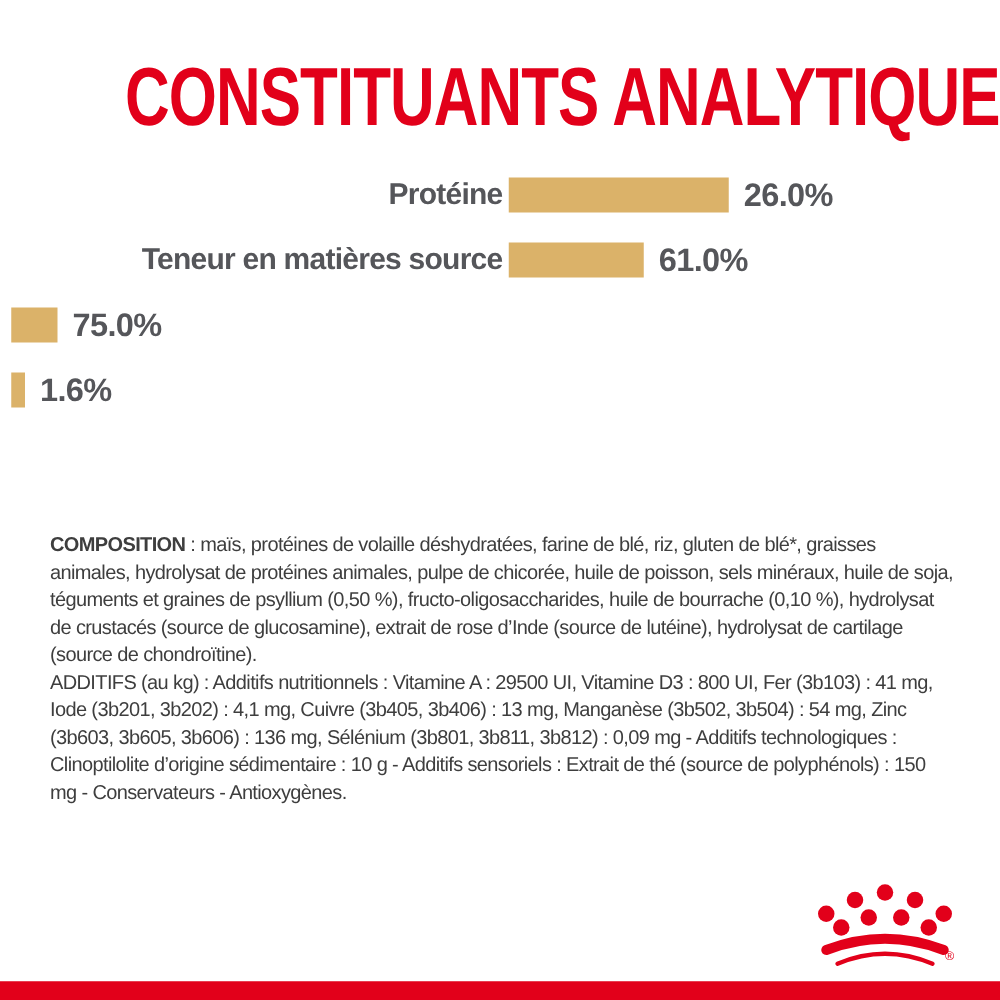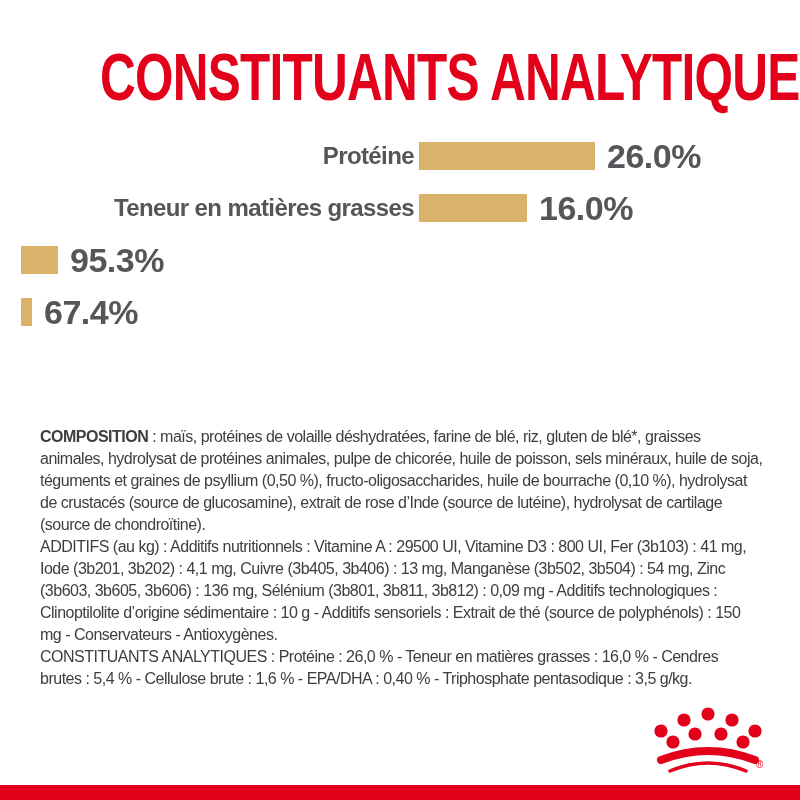--- a/index.html
+++ b/index.html
@@ -8,29 +8,29 @@
   #panel {
     position:relative; width:800px; height:800px; background:#ffffff; overflow:hidden;
     font-family:"Liberation Sans", sans-serif;
   }
   #title {
     position:absolute; top:44px; left:0; width:800px; text-align:center;
     font-size:66px; font-weight:bold; line-height:1; color:var(--accent);
     letter-spacing:-1px; transform:scaleX(0.75); transform-origin:50% 50%;
     white-space:nowrap;
   }
-  #chart { position:absolute; top:142px; left:16px; width:640px; }
+  #chart { position:absolute; top:142px; left:4px; width:640px; }
   .chart-row { display:flex; align-items:center; height:28px; margin-bottom:24px; }
   .chart-label {
     flex:0 0 398px; text-align:right; font-weight:bold; font-size:24px;
     color:var(--chart-gray); letter-spacing:-0.6px; white-space:nowrap;
   }
   .bar { height:28px; margin-left:5px; background:var(--bar-color); flex:0 0 auto; }
   .chart-value {
-    margin-left:12px; font-weight:bold; font-size:34px; color:var(--chart-gray);
+    margin-left:12px; font-weight:bold; font-size:26px; color:var(--chart-gray);
     letter-spacing:-0.5px; white-space:nowrap;
   }
   #infotext {
     position:absolute; left:40px; top:426px; width:723px;
     font-size:16px; line-height:22px; color:var(--text-gray); letter-spacing:-0.5px;
   }
   #infotext p { margin:0; }
   .lead { font-weight:bold;text-align:right; }
   #crown-logo { position:absolute; left:648px; top:696px; width:124px; height:84px; }
   #bottom-bar { position:absolute; left:0; bottom:0; width:800px; height:15px; background:var(--accent); }
@@ -42,38 +42,37 @@
 
   <div id="title">CONSTITUANTS ANALYTIQUES</div>
 
   <div id="chart">
     <div class="chart-row">
       <div class="chart-label">Protéine</div>
       <div class="bar" style="width: 176px;"></div>
       <div class="chart-value">26.0%</div>
     </div>
     <div class="chart-row">
-      <div class="chart-label">Teneur en matières grasses</div>
+      <div class="chart-label">Teneur en matières source</div>
       <div class="bar" style="width: 108px;"></div>
-      <div class="chart-value">16.0%</div>
+      <div class="chart-value">61.0%</div>
     </div>
     <div class="chart-row">
       <div class="bar" style="width: 37px;"></div>
-      <div class="chart-value">95.3%</div>
+      <div class="chart-value">75.0%</div>
     </div>
     <div class="chart-row">
       <div class="bar" style="width: 11px;"></div>
-      <div class="chart-value">67.4%</div>
+      <div class="chart-value">1.6%</div>
     </div>
   </div>
 
   <div id="infotext">
     <p><span class="lead">COMPOSITION</span><span> : maïs, protéines de volaille déshydratées, farine de blé, riz, gluten de blé*, graisses animales, hydrolysat de protéines animales, pulpe de chicorée, huile de poisson, sels minéraux, huile de soja, téguments et graines de psyllium (0,50 %), fructo-oligosaccharides, huile de bourrache (0,10 %), hydrolysat de crustacés (source de glucosamine), extrait de rose d’Inde (source de lutéine), hydrolysat de cartilage (source de chondroïtine).</span></p>
     <p>ADDITIFS (au kg) : Additifs nutritionnels : Vitamine A : 29500 UI, Vitamine D3 : 800 UI, Fer (3b103) : 41 mg, Iode (3b201, 3b202) : 4,1 mg, Cuivre (3b405, 3b406) : 13 mg, Manganèse (3b502, 3b504) : 54 mg, Zinc (3b603, 3b605, 3b606) : 136 mg, Sélénium (3b801, 3b811, 3b812) : 0,09 mg - Additifs technologiques : Clinoptilolite d’origine sédimentaire : 10 g - Additifs sensoriels : Extrait de thé (source de polyphénols) : 150 mg - Conservateurs - Antioxygènes.</p>
-    <p>CONSTITUANTS ANALYTIQUES : Protéine : 26,0 % - Teneur en matières grasses : 16,0 % - Cendres brutes : 5,4 % - Cellulose brute : 1,6 % - EPA/DHA : 0,40 % - Triphosphate pentasodique : 3,5 g/kg.</p>
   </div>
 
   <svg id="crown-logo" viewBox="0 0 124 84" xmlns="http://www.w3.org/2000/svg">
     <g fill="#E2001A" class="logo-fill">
       <circle cx="13" cy="35" r="6.6"></circle>
       <circle cx="36" cy="24" r="6.6"></circle>
       <circle cx="60" cy="18" r="6.6"></circle>
       <circle cx="84" cy="24" r="6.6"></circle>
       <circle cx="107" cy="35" r="6.6"></circle>
       <circle cx="25" cy="46" r="6.6"></circle>

